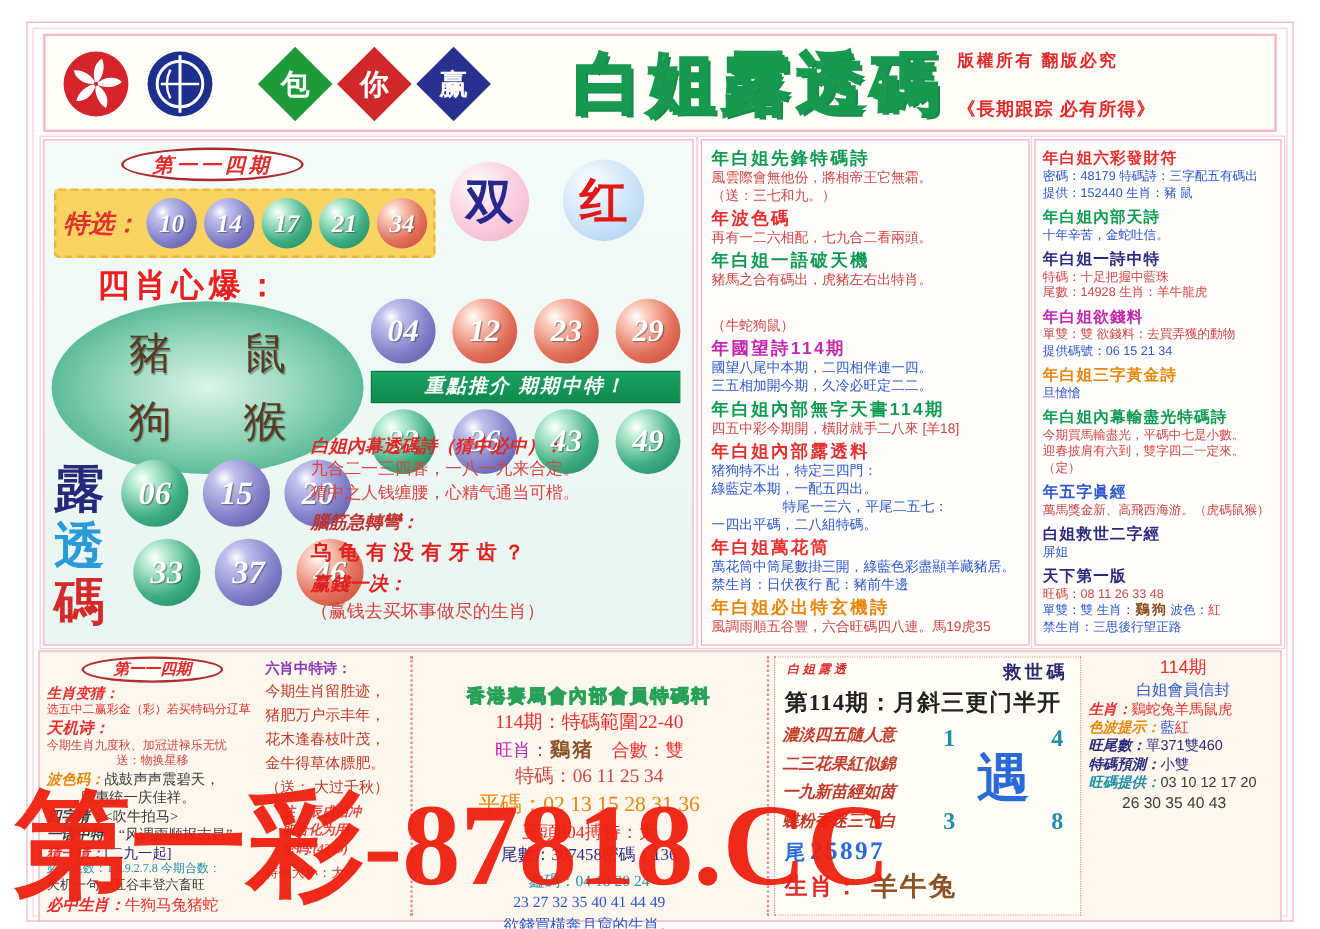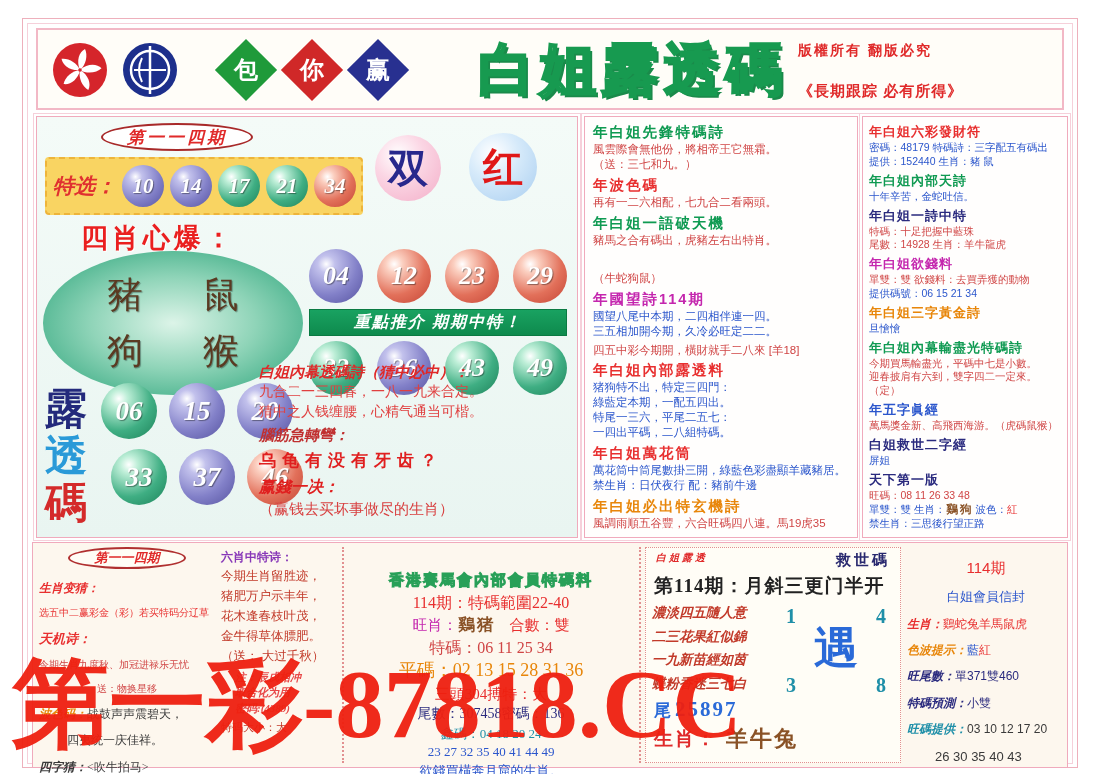--- a/index.html
+++ b/index.html
@@ -108,21 +108,21 @@
 
   
   .bottom { position:absolute; left:32px; top:542px; width:1036px; height:226px;
     background:#fdf7ee; border:1px solid #f0aabc; }
   .bcol { position:absolute; top:4px; }
   .bc1 { left:6px; width:176px; }
   .bc1 .issue-oval2 { width:118px; height:22px; margin:0 auto 2px auto; border:2px solid #b03030;
     border-radius:50%; display:flex; align-items:center; justify-content:center;
     color:#e02a2a; font-weight:bold; font-style:italic; font-size:13px;
     font-family:"Liberation Serif", serif; background:#fffdf6; }
-  .brow { line-height:1.2; margin:12px 0; font-family:"Liberation Serif", serif; }
+  .brow { line-height:1.2; margin:1px 0; font-family:"Liberation Serif", serif; }
   .brow.center { text-align:center; }
   .brow.indent { padding-left:28px; }
   .bc2 { left:188px; width:116px; top:6px; }
   .bc2 .b2head { color:#8838b8; font-weight:bold; font-size:12px; font-family:"Liberation Serif", serif; }
   .bc2 .b2line { color:#c23a2a; font-size:12.5px; line-height:1.6; font-family:"Liberation Serif", serif; }
   .bc2 .b2note { color:#e84848; font-size:11px; font-style:italic; font-weight:bold; line-height:1.4;
     margin-top:4px; padding-left:14px; font-family:"Liberation Serif", serif; }
   .bc2 .b2foot { color:#c23a2a; font-size:11px; margin-top:4px; font-family:"Liberation Serif", serif; }
   .bsep { position:absolute; top:4px; bottom:4px; border-left:2px dotted #e29090; }
   .s1 { left:309px; } .s2 { left:606px; }
@@ -286,27 +286,28 @@
         <div class="sec-title" style="color: rgb(15, 154, 82);">年白姐一語破天機</div>
         <div class="sec-line" style="color: rgb(208, 69, 69);">豬馬之合有碼出，虎豬左右出特肖。</div>
         <div class="sec-line" style="color: rgb(208, 69, 69); margin-top: 23px;">（牛蛇狗鼠）</div>
       </div>
       <div class="sec">
         <div class="sec-title" style="color: rgb(196, 38, 174);">年國望詩114期</div>
         <div class="sec-line" style="color: rgb(43, 86, 204);">國望八尾中本期，二四相伴連一四。</div>
         <div class="sec-line" style="color: rgb(43, 86, 204);">三五相加開今期，久冷必旺定二二。</div>
       </div>
       <div class="sec">
+        <div class="sec-title" style="color: rgb(15, 154, 82);">年白姐內部無字天書114期</div>
         <div class="sec-line" style="color: rgb(208, 69, 69);">四五中彩今期開，橫財就手二八來 [羊18]</div>
       </div>
       <div class="sec">
         <div class="sec-title" style="color: rgb(232, 47, 47);">年白姐內部露透料</div>
         <div class="sec-line" style="color: rgb(43, 86, 204);">猪狗特不出，特定三四門：</div>
         <div class="sec-line" style="color: rgb(43, 86, 204);">綠藍定本期，一配五四出。</div>
-        <div class="sec-line" style="color: rgb(43, 86, 204);">特尾一三六，平尾二五七：</div>
+        <div class="sec-line" style="color: rgb(43, 86, 204); text-align: center;">特尾一三六，平尾二五七：</div>
         <div class="sec-line" style="color: rgb(43, 86, 204);">一四出平碼，二八組特碼。</div>
       </div>
       <div class="sec">
         <div class="sec-title" style="color: rgb(232, 47, 47);">年白姐萬花筒</div>
         <div class="sec-line" style="color: rgb(43, 86, 204);">萬花筒中筒尾數掛三開，綠藍色彩盡顯羊藏豬居。</div>
         <div class="sec-line" style="color: rgb(43, 86, 204);">禁生肖：日伏夜行 配：豬前牛邊</div>
       </div>
       <div class="sec">
         <div class="sec-title" style="color: rgb(232, 134, 10);">年白姐必出特玄機詩</div>
         <div class="sec-line" style="color: rgb(208, 69, 69);">風調雨順五谷豐，六合旺碼四八連。馬19虎35</div>

